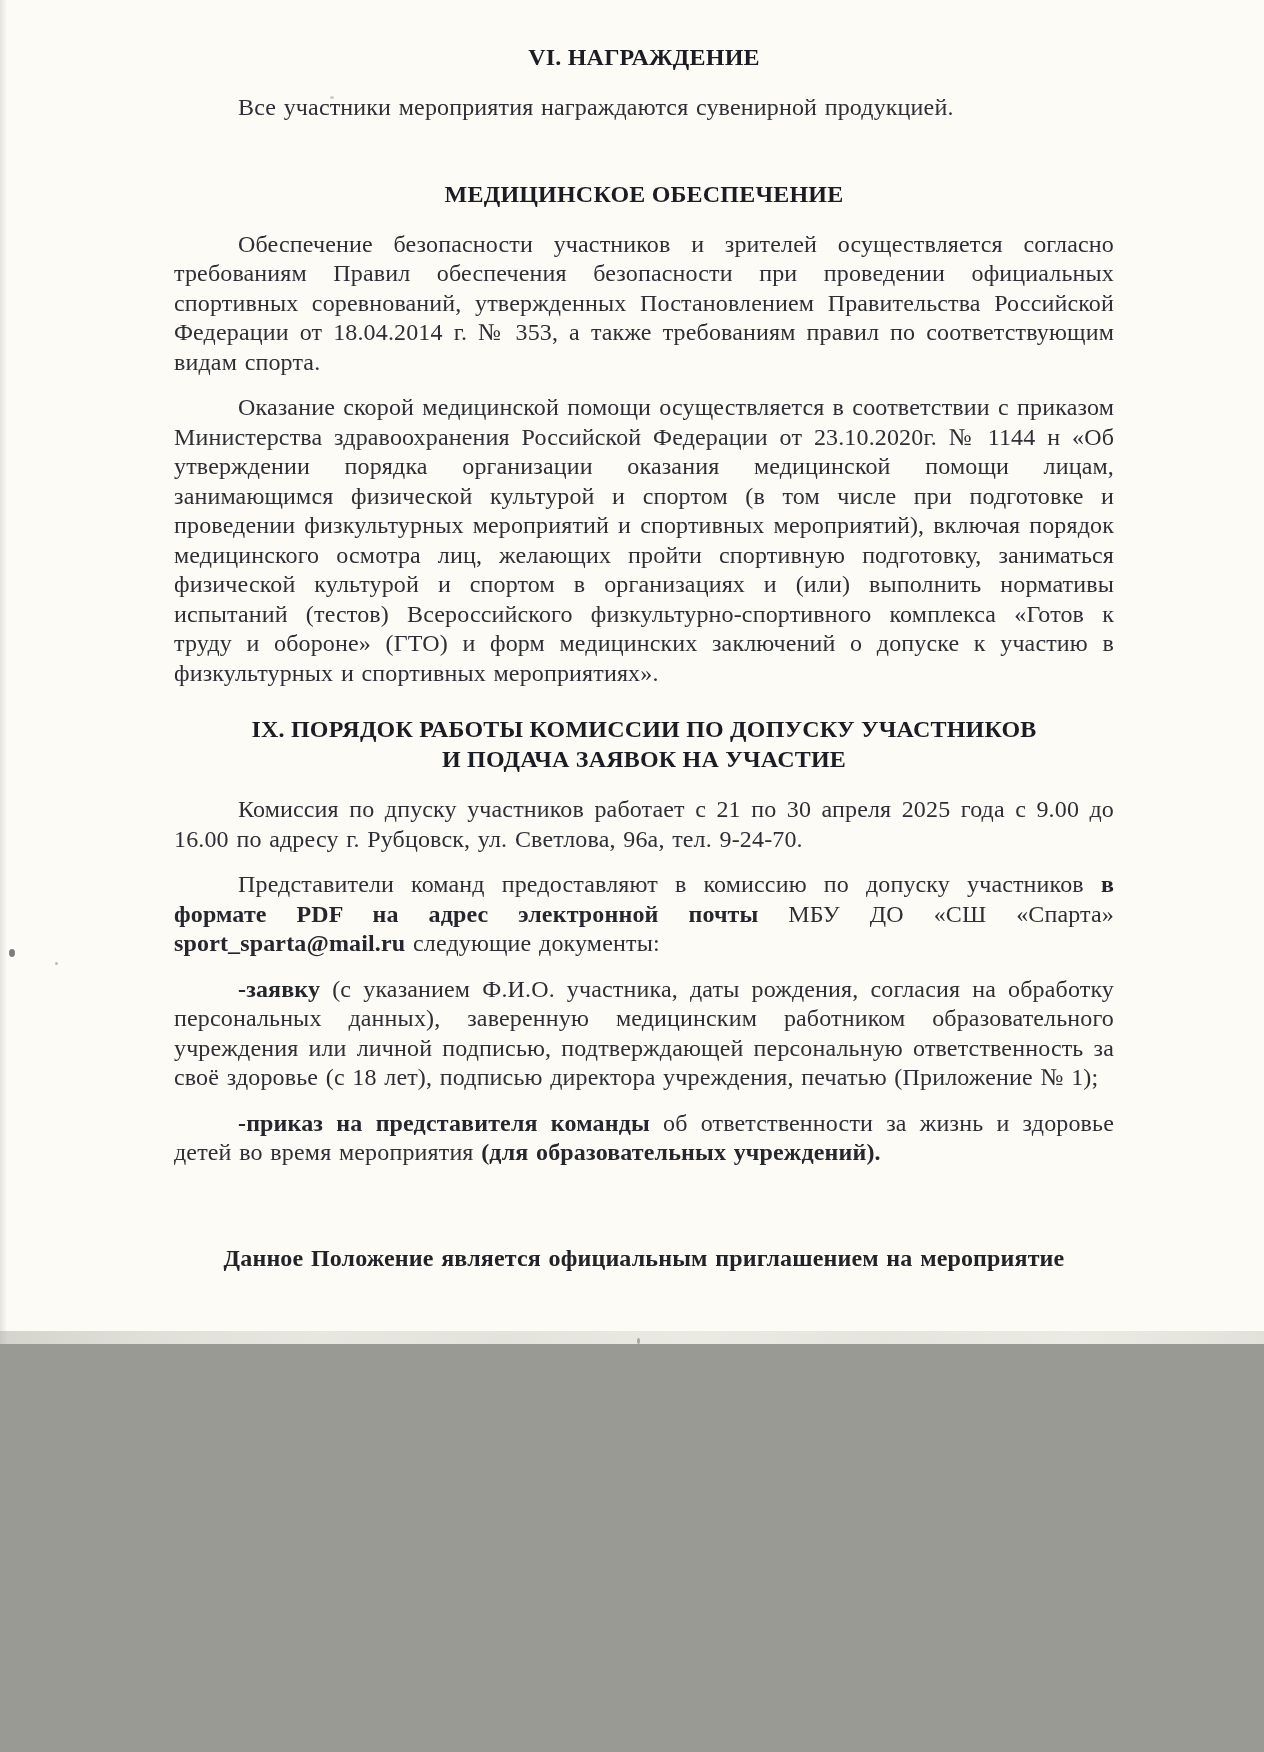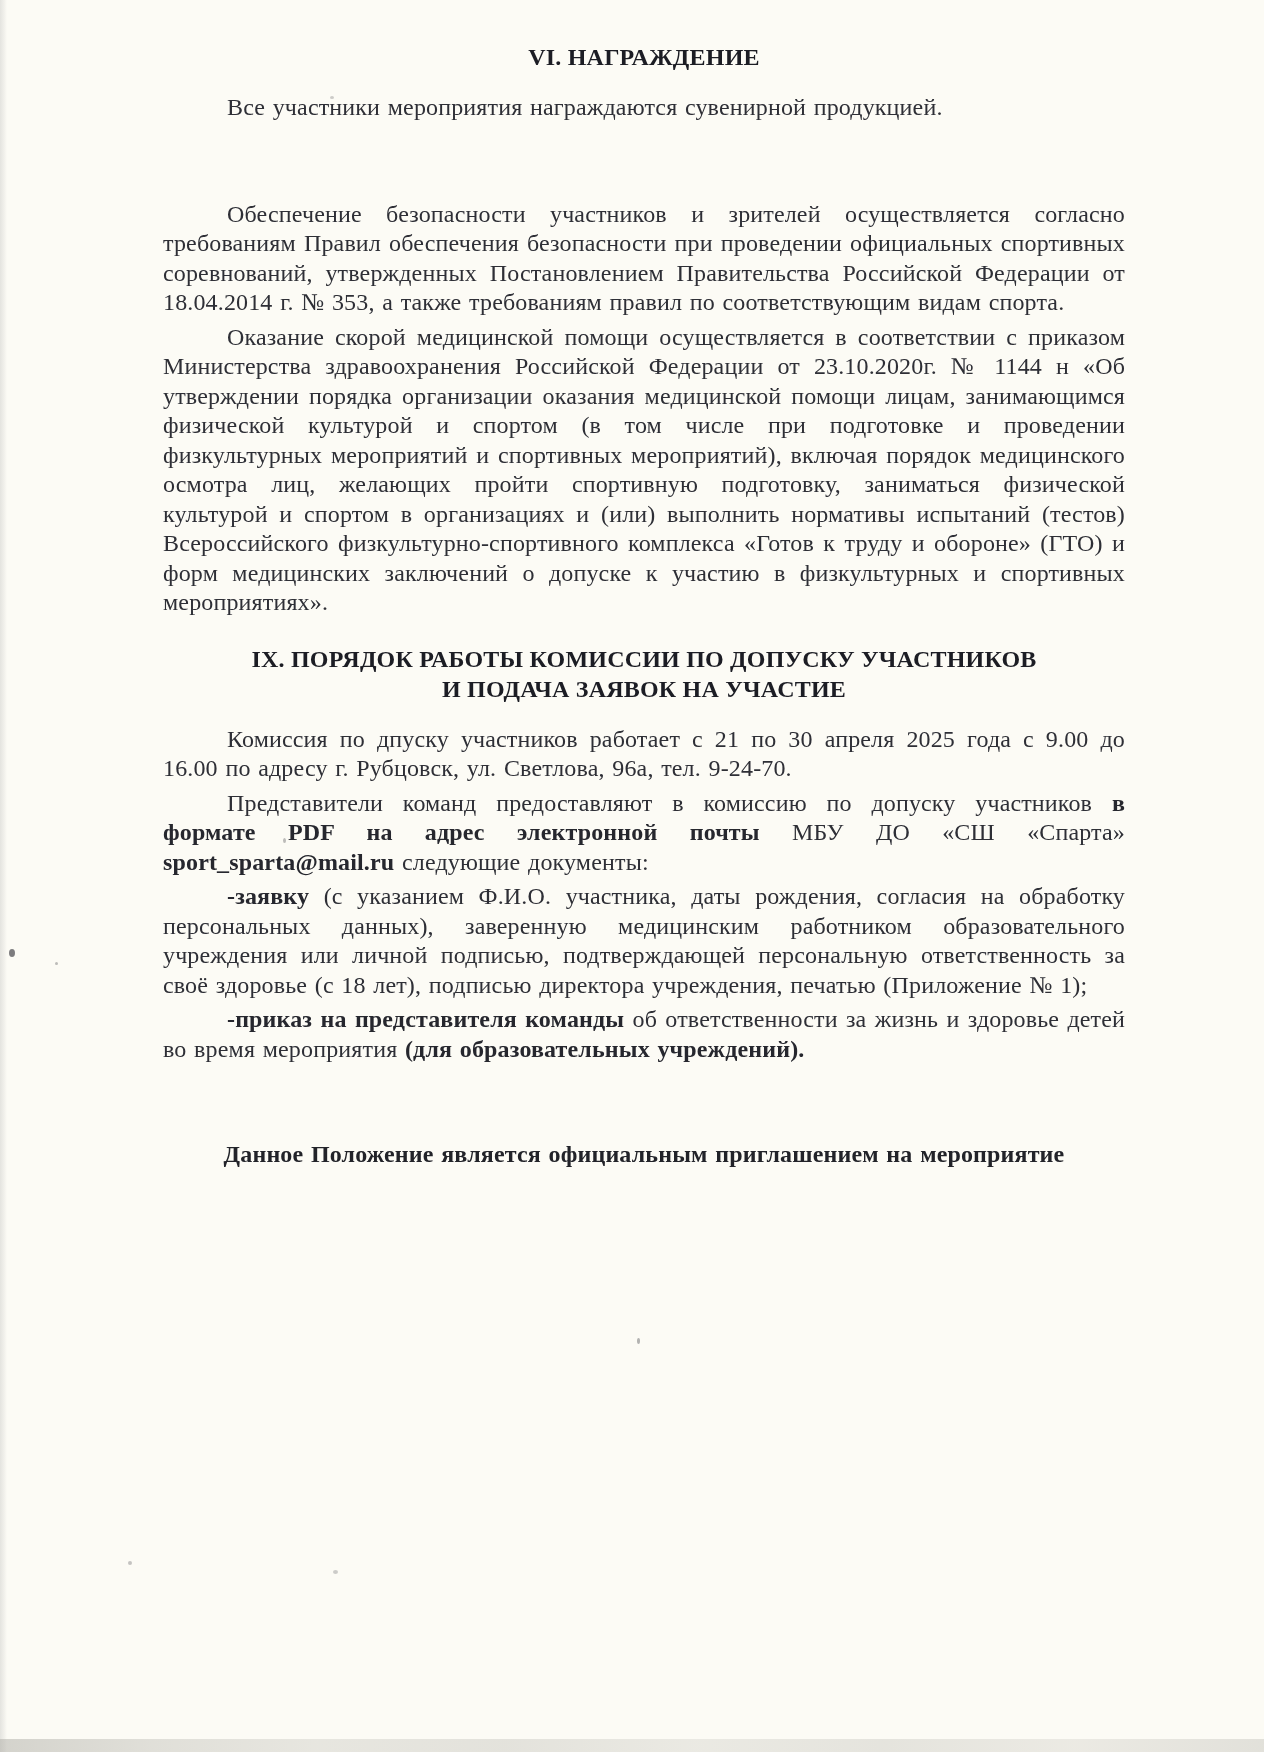--- a/index.html
+++ b/index.html
@@ -3,21 +3,21 @@
 <meta charset="utf-8">
 <style>
   html, body {
     margin: 0;
     padding: 0;
     background: #9a9a94;
   }
   .page {
     position: relative;
     width: 1264px;
-    height: 1752px;
+    height: 1344px;
     margin: 0 auto;
     background: #fcfbf5;
     overflow: hidden;
     font-family: "Liberation Serif", "DejaVu Serif", serif;
     color: #2e2f36;
   }
   
   .scan-left-edge {
     position: absolute;
     left: 0; top: 0; bottom: 0;
@@ -57,21 +57,21 @@
   .heading {
     margin: 0;
     text-align: center;
     font-weight: bold;
     font-size: 24px;
     line-height: 30px;
     color: #1c1d24;
     letter-spacing: 0.2px;
   }
   .para {
-    margin: 5px;
+    margin: 16px;
     text-align: justify;
     text-indent: 64px;
     font-size: 24px;
     line-height: 29.5px;
     letter-spacing: 0.15px;
     word-spacing: 1.5px;
     color: #2e2f36;
   }
   .para .b { font-weight: bold; color: #26272e; }
   .para .u { text-decoration-thickness: 2px; text-underline-offset: 3px; }
@@ -102,21 +102,21 @@
   <div class="scan-speck speck-7"></div>
 
   <div class="content">
 
     <h2 class="heading">VI. НАГРАЖДЕНИЕ</h2>
 
     <p class="para mt-para">Все участники мероприятия награждаются сувенирной продукцией.</p>
 
 
 
-    <h2 class="heading mt-sect"><br></h2>
+    <h2 class="heading mt-sect"><br><span>МЕДИЦИНСКОЕ ОБЕСПЕЧЕНИЕ</span></h2>
 
     <p class="para mt-para">Обеспечение безопасности участников и зрителей осуществляется согласно требованиям Правил обеспечения безопасности при проведении официальных спортивных соревнований, утвержденных Постановлением Правительства Российской Федерации от 18.04.2014 г. № 353, а также требованиям правил по соответствующим видам спорта.</p>
 
     <p class="para">Оказание скорой медицинской помощи осуществляется в соответствии с приказом Министерства здравоохранения Российской Федерации от 23.10.2020г. № 1144 н «Об утверждении порядка организации оказания медицинской помощи лицам, занимающимся физической культурой и спортом (в том числе при подготовке и проведении физкультурных мероприятий и спортивных мероприятий), включая порядок медицинского осмотра лиц, желающих пройти спортивную подготовку, заниматься физической культурой и спортом в организациях и (или) выполнить нормативы испытаний (тестов) Всероссийского физкультурно-спортивного комплекса «Готов к труду и обороне» (ГТО) и форм медицинских заключений о допуске к участию в физкультурных и спортивных мероприятиях».</p>
 
     <h2 class="heading mt-sect"><span>IX. ПОРЯДОК РАБОТЫ КОМИССИИ ПО ДОПУСКУ УЧАСТНИКОВ</span><br><span>И ПОДАЧА ЗАЯВОК НА УЧАСТИЕ</span></h2>
 
     <p class="para mt-para">Комиссия по дпуску участников работает с 21 по 30 апреля 2025 года с 9.00 до 16.00 по адресу г. Рубцовск, ул. Светлова, 96а, тел. 9-24-70.</p>
 
     <p class="para"><span>Представители команд предоставляют в комиссию  по допуску участников </span><span class="b">в формате PDF на адрес электронной почты</span><span> МБУ ДО «СШ «Спарта» </span><span class="b u">sport_sparta@mail.ru</span><span> следующие документы:</span></p>

